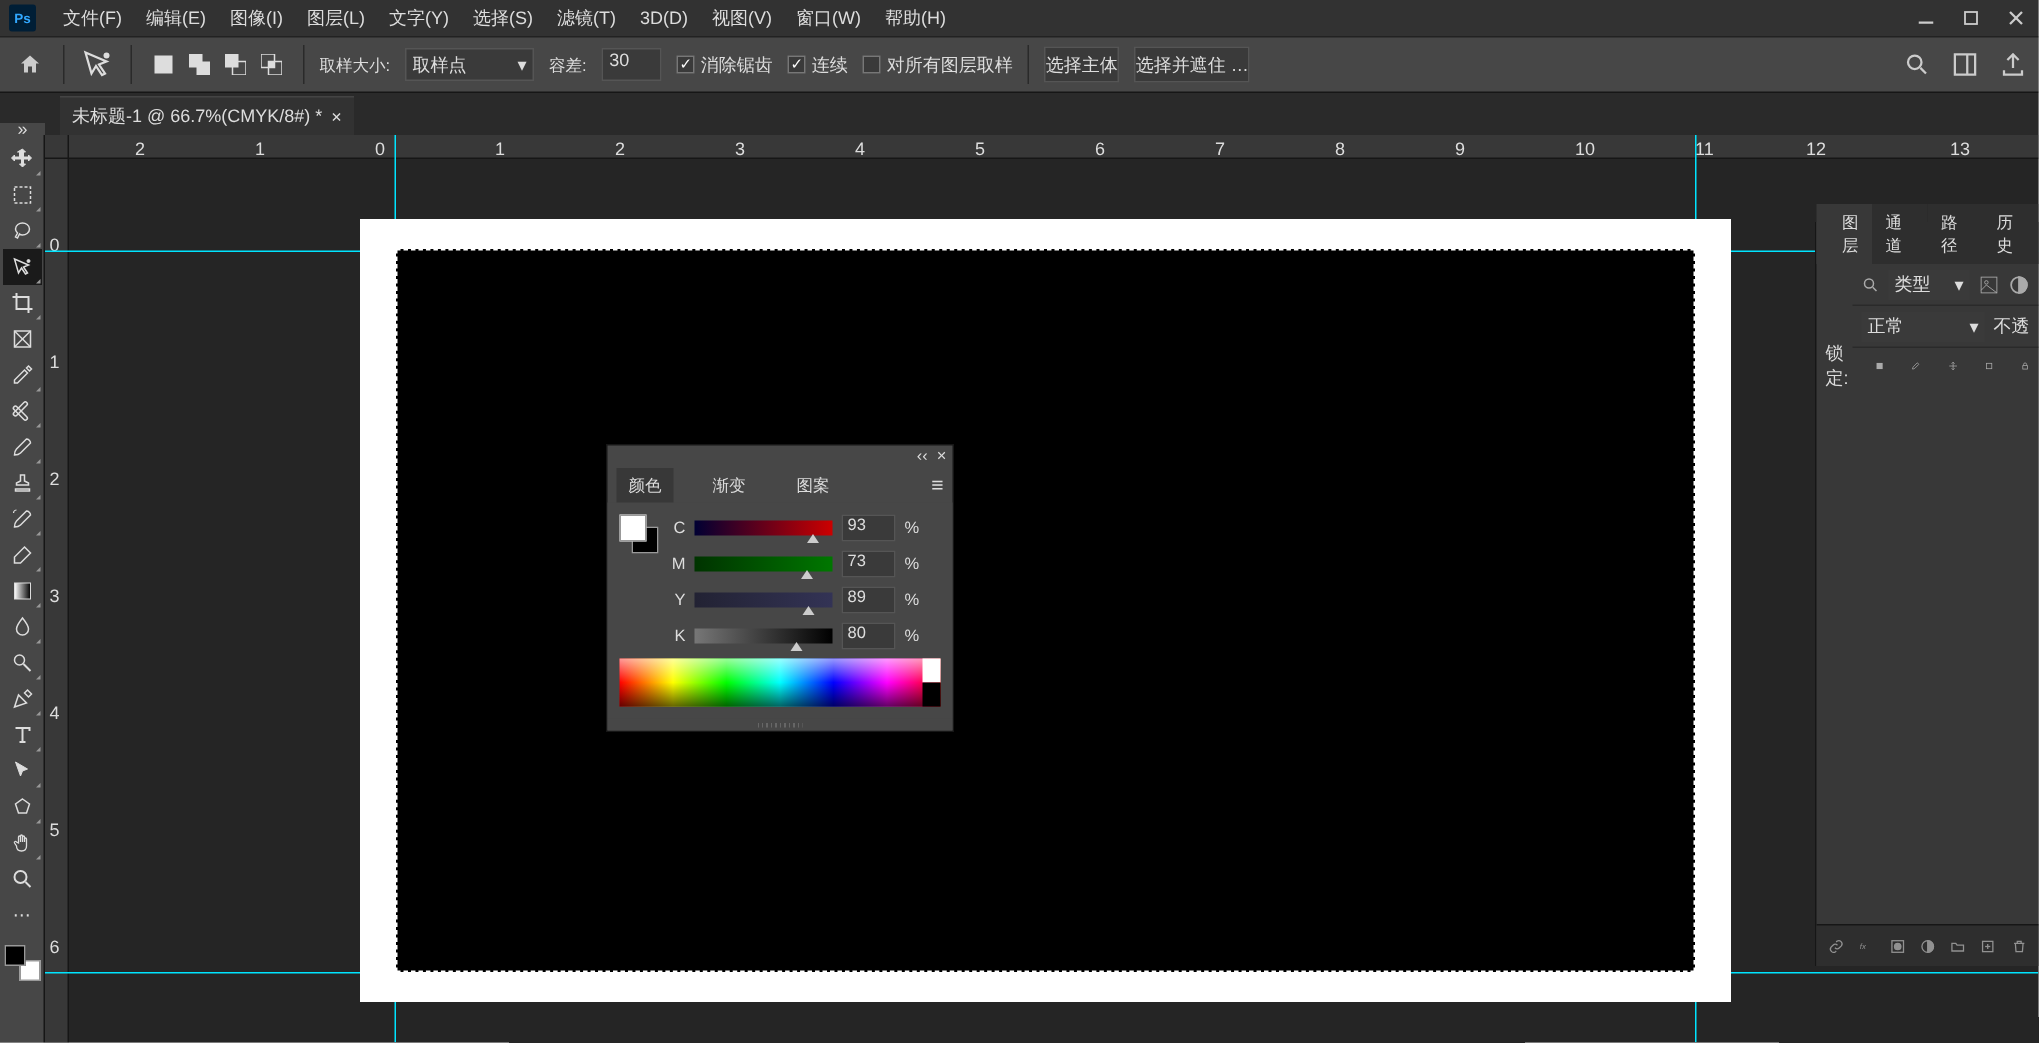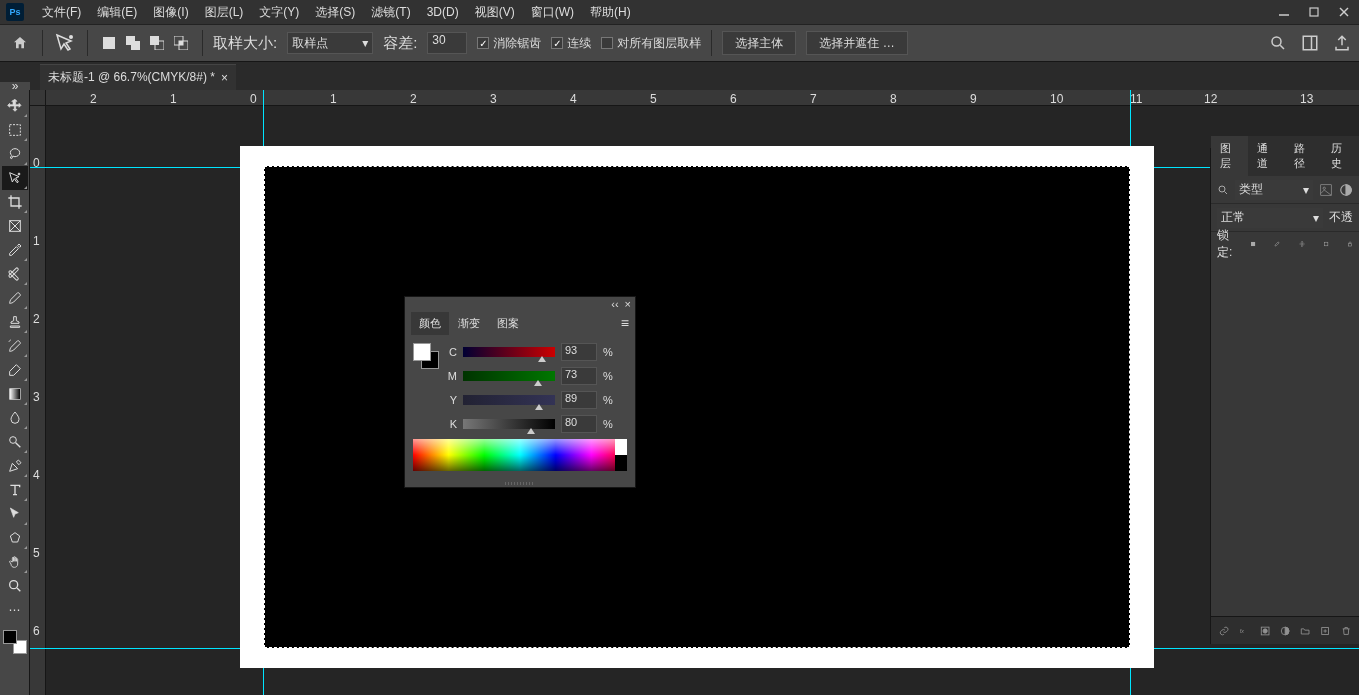--- a/index.html
+++ b/index.html
@@ -8,27 +8,27 @@
 .ps-logo { width:18px; height:18px; background:#001e36; color:#31a8ff; font-size:9px; font-weight:bold; display:flex; align-items:center; justify-content:center; border-radius:2px; margin-right:10px; }
 .menu-item { padding:0 8px; height:24px; line-height:24px; cursor:pointer; }
 .win-controls { position:absolute; right:0; top:0; display:flex; }
 .win-btn { width:30px; height:24px; display:flex; align-items:center; justify-content:center; cursor:pointer; }
 .win-btn svg { width:10px; height:10px; }
 .optbar { height:38px; background:#474747; border-top:1px solid #222; border-bottom:1px solid #161616; display:flex; align-items:center; padding:0 8px; gap:10px; }
 .home-btn { width:24px; height:24px; display:flex; align-items:center; justify-content:center; cursor:pointer; }
 .home-btn svg { width:16px; height:16px; fill:#ccc; }
 .tool-icon-sm { width:24px; height:24px; display:flex; align-items:center; justify-content:center; }
 .vdiv { width:1px; height:26px; background:#2a2a2a; }
-.opt-label { font-size:15px; }
+.opt-label { font-size:11px; }
 .opt-select { background:#3a3a3a; border:1px solid #555; height:22px; width:86px; padding:0 4px; display:flex; align-items:center; justify-content:space-between; cursor:pointer; }
 .opt-input { background:#3a3a3a; border:1px solid #555; height:22px; width:40px; padding:0 4px; }
 .cbwrap { display:flex; align-items:center; gap:4px; }
 .cb { width:12px; height:12px; background:#3a3a3a; border:1px solid #777; display:flex; align-items:center; justify-content:center; }
 .cb.checked::after { content:"✓"; font-size:10px; color:#fff; }
-.opt-btn { background:#3a3a3a; border:1px solid #555; height:24px; padding:0 12px; display:flex; align-items:center; cursor:pointer; }
+.opt-btn { background:#3a3a3a; border:1px solid #555; height:24px; padding:0 0; display:flex; align-items:center; cursor:pointer; }
 .opt-right { margin-left:auto; display:flex; gap:14px; align-items:center; }
 .ricon { width:18px; height:18px; cursor:pointer; }
 .tabbar { height:28px; background:#2a2a2a; display:flex; align-items:flex-end; padding-left:40px; }
 .doctab { height:26px; background:#323232; padding:0 8px; display:flex; align-items:center; gap:6px; font-size:11px; border-top:1px solid #444; }
 .doctab .close { font-size:12px; cursor:pointer; }
 .main { position:absolute; top:90px; left:0; right:0; bottom:0; display:flex; }
 .toolbox { width:30px; background:#474747; border-right:1px solid #161616; display:flex; flex-direction:column; align-items:center; padding-top:4px; position:relative; }
 .tb-expand { position:absolute; top:-8px; left:0; width:30px; height:8px; background:#474747; display:flex; align-items:center; justify-content:center; }
 .tool { width:26px; height:24px; display:flex; align-items:center; justify-content:center; cursor:pointer; position:relative; }
 .tool.active { background:#1a1a1a; }
@@ -44,34 +44,34 @@
 .ruler-v span { position:absolute; left:3px; }
 .ruler-corner { position:absolute; top:0; left:0; width:16px; height:16px; background:#383838; border-right:1px solid #161616; border-bottom:1px solid #161616; }
 .artboard { position:absolute; top:56px; left:210px; width:914px; height:522px; background:#fff; }
 .fill { position:absolute; top:20px; left:24px; right:24px; bottom:20px; background:#000; }
 .marquee { position:absolute; top:20px; left:24px; right:24px; bottom:20px; border:1px dashed #fff; }
 .guide-v { position:absolute; top:0; bottom:0; width:1px; background:#00e5ff; }
 .guide-h { position:absolute; left:0; right:0; height:1px; background:#00e5ff; }
 .panels-right { position:absolute; right:0; top:148px; bottom:51px; width:149px; background:#383838; border-left:1px solid #161616; }
 .panel-tabs { height:28px; background:#2e2e2e; display:flex; align-items:flex-end; }
 .ptab { padding:5px 9px; font-size:11px; background:#2e2e2e; cursor:pointer; }
-.ptab.active { background:#383838; }
-.panel-row { height:28px; display:flex; align-items:center; padding:0 6px; gap:6px; border-bottom:1px solid #2a2a2a; }
+.ptab.active { background:#383838;text-align:right; }
+.panel-row { height:28px; display:flex; align-items:center; padding:0 6px; gap:6px; border-bottom:1px solid #2a2a2a;margin-left:24px; }
 .panel-select { flex:1; background:#3a3a3a; height:20px; padding:0 4px; display:flex; align-items:center; justify-content:space-between; font-size:11px; }
 .lock-row { height:24px; display:flex; align-items:center; gap:18px; padding:0 6px; font-size:11px; }
 .lock-icon { width:14px; height:14px; }
 .layer-row { height:34px; display:flex; align-items:center; padding:0 6px; gap:10px; background:#454545; }
 .eye { width:14px; height:14px; }
 .layer-thumb { width:30px; height:24px; background:#000; border:1px solid #888; }
 .panel-footer { position:absolute; bottom:0; left:0; right:0; height:28px; background:#2e2e2e; border-top:1px solid #161616; display:flex; align-items:center; justify-content:flex-end; gap:10px; padding:0 8px; }
 .pf-icon { width:14px; height:14px; cursor:pointer; opacity:.8; }
 .color-panel { position:absolute; top:296px; left:404px; width:232px; background:#474747; border:1px solid #161616; box-shadow:0 2px 10px rgba(0,0,0,.5); }
 .cp-head { height:14px; display:flex; justify-content:flex-end; align-items:center; padding:0 4px; gap:6px; }
 .cp-head span { font-size:11px; cursor:pointer; }
-.cp-tabs { height:24px; display:flex; align-items:center; padding-left:6px; gap:1px; }
+.cp-tabs { height:24px; display:flex; align-items:center; padding-left:6px; gap:18px; }
 .cp-tab { padding:4px 8px; font-size:11px; cursor:pointer; }
 .cp-tab.active { background:#383838; }
 .cp-menu { margin-left:auto; margin-right:6px; font-size:14px; cursor:pointer; }
 .cp-body { padding:8px; background:#474747; }
 .cp-swatch-area { float:left; position:relative; width:26px; height:26px; }
 .cp-fg { position:absolute; width:18px; height:18px; background:#fff; border:1px solid #999; top:0; left:0; z-index:1; }
 .cp-bg { position:absolute; width:18px; height:18px; background:#000; border:1px solid #999; bottom:0; right:0; }
 .slider-row { display:flex; align-items:center; gap:6px; margin-bottom:6px; margin-left:34px; }
 .slider-label { width:10px; text-align:right; font-size:11px; }
 .slider { width:92px; height:10px; position:relative; }

